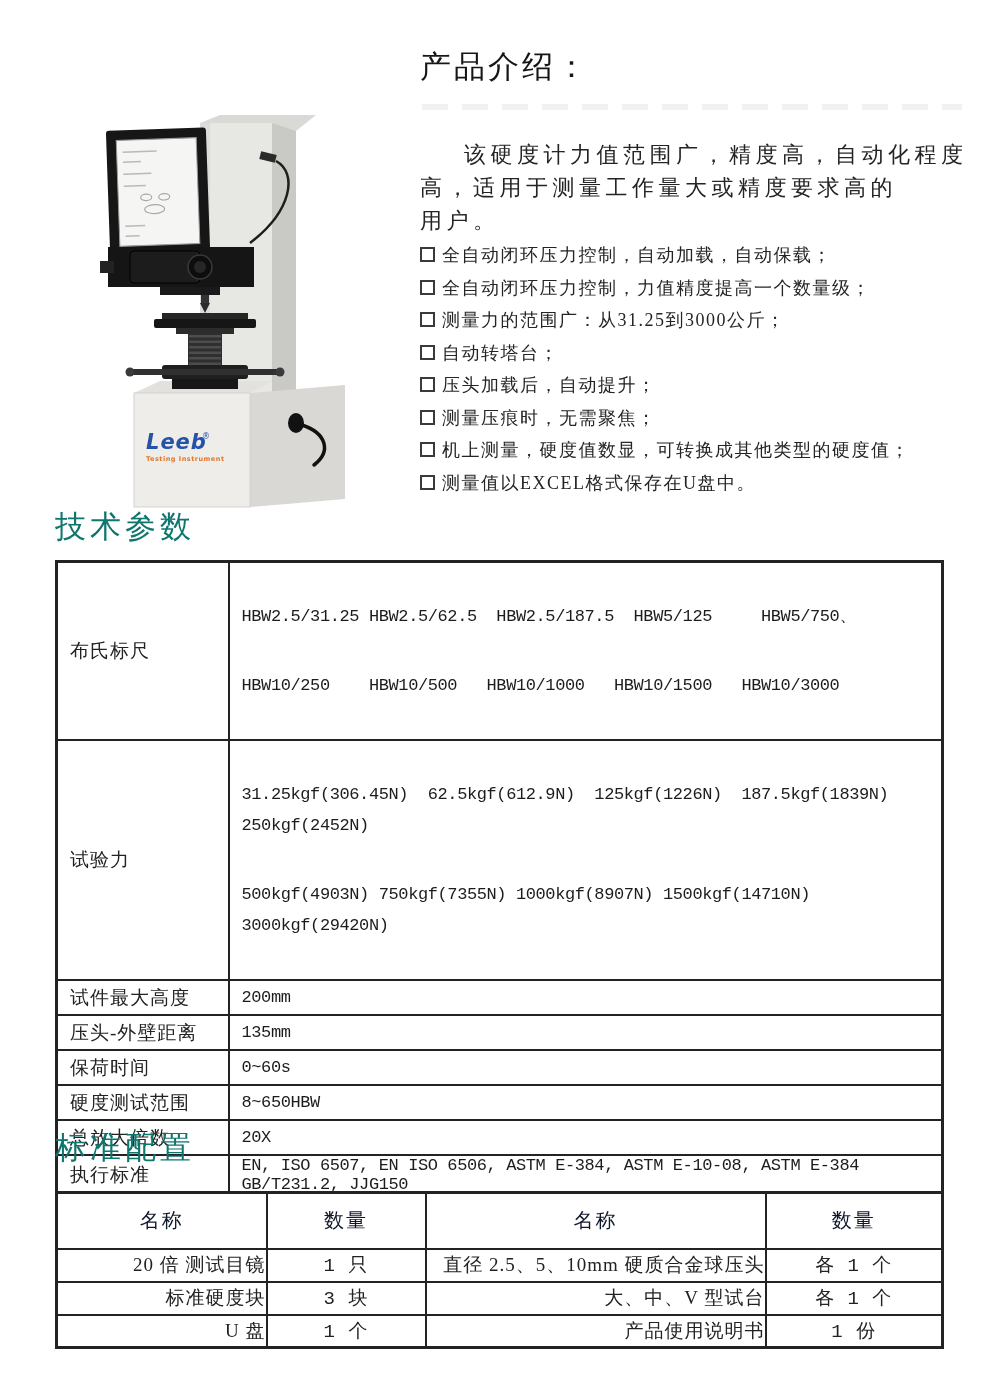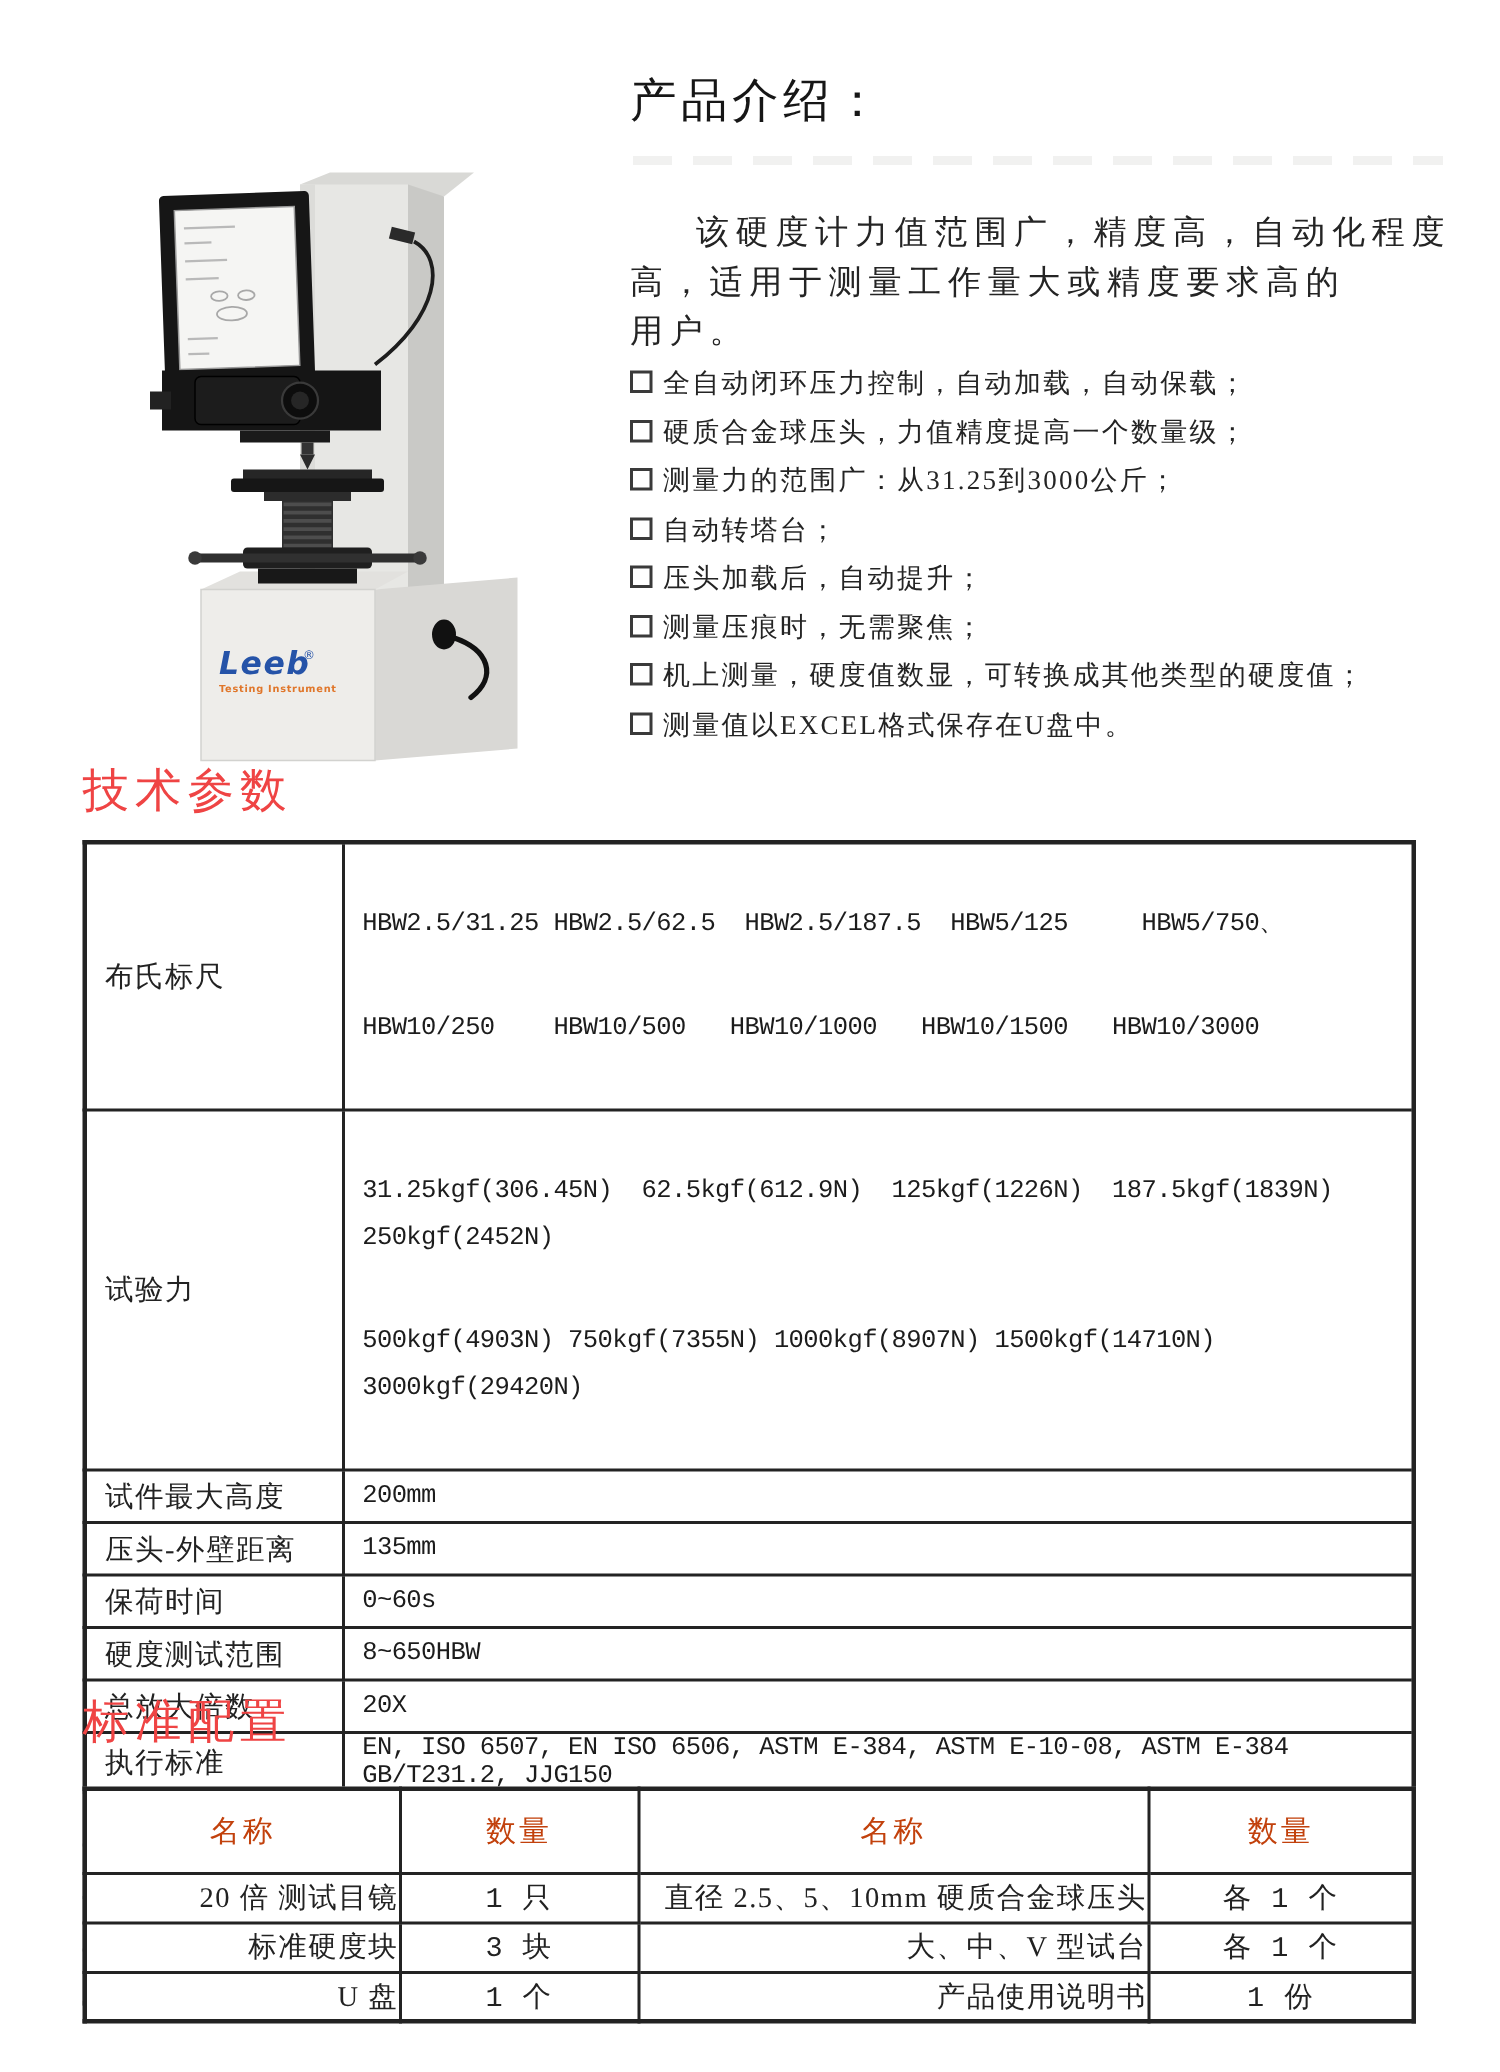--- a/index.html
+++ b/index.html
@@ -18,21 +18,21 @@
   .intro-text {
     margin-top:50px; font-size:22px; line-height:33px; letter-spacing:4.5px;
     text-indent:2em; color:#242424;
   }
   .bullets { list-style:none; margin-top:2px; }
   .bullets li { font-size:18px; line-height:32.5px; letter-spacing:1.5px; color:#242424; }
   .cbx { display:inline-block; width:15px; height:15px; border:2px solid #3a3a3a;
          margin-right:7px; vertical-align:-1px; background:#fff; }
 
   
-  .section-title { font-size:31px; font-weight:normal; letter-spacing:4px; color:#ef4444; }
+  .section-title { font-size:31px; font-weight:normal; letter-spacing:4px; color:#0f766e; }
   .tech { position:absolute; left:55px; top:506px; width:892px; }
   .config { position:absolute; left:55px; top:1127px; width:892px; }
 
   
   table { border-collapse:collapse; width:889px; background:#fff; table-layout:fixed; }
   .tech table { margin-top:12px; }
   .config table { margin-top:22px; }
   table, td, th { border:2px solid #232323; }
   table { border-width:3px; }
   td, th { vertical-align:middle; }
@@ -44,21 +44,21 @@
     font-family:Liberation Mono, monospace;
     font-size:17px; letter-spacing:-0.4px; padding-left:12px; padding-right:4px;
     color:#1c1c1c; white-space:pre-wrap;
   }
   .tech .val .vline { line-height:31px; }
   tr.r-tall { height:77px; }
   tr.r { height:35px; }
 
   .config th {
     font-size:20px; font-weight:normal; letter-spacing:2px; text-align:center;
-    height:56px; color:#c2410c;
+    height:56px; color:#0f172a;
   }
   .config td { height:33px; font-size:19px; letter-spacing:1px; color:#222; }
   .config td.c-name { text-align:right; padding-left:14px;margin-top:31px; }
   .config td.c-qty  { text-align:center;font-family:Liberation Mono, monospace; }
 
   
   .machine { position:absolute; left:100px; top:112px; width:250px; height:402px; }
 </style>
 </head>
 <body>
@@ -127,21 +127,21 @@
     <text x="102" y="326" font-family="DejaVu Sans, sans-serif" font-size="8" fill="#2553a8">®</text>
     <text x="46" y="348" font-family="DejaVu Sans, sans-serif" font-size="6.5" font-weight="bold" letter-spacing="0.5" fill="#e0762a">Testing Instrument</text>
   </svg>
 
   <div class="intro">
     <div class="intro-title">产品介绍：</div>
     <div class="scan-band"></div>
     <p class="intro-text">该硬度计力值范围广，精度高，自动化程度高，适用于测量工作量大或精度要求高的　　用户。</p>
     <ul class="bullets">
       <li><span class="cbx"></span><span>全自动闭环压力控制，自动加载，自动保载；</span></li>
-      <li><span class="cbx"></span><span>硬质合金球压头，力值精度提高一个数量级；</span></li>
+      <li><span class="cbx"></span><span>全自动闭环压力控制，力值精度提高一个数量级；</span></li>
       <li><span class="cbx"></span><span>测量力的范围广：从31.25到3000公斤；</span></li>
       <li><span class="cbx"></span><span>自动转塔台；</span></li>
       <li><span class="cbx"></span><span>压头加载后，自动提升；</span></li>
       <li><span class="cbx"></span><span>测量压痕时，无需聚焦；</span></li>
       <li><span class="cbx"></span><span>机上测量，硬度值数显，可转换成其他类型的硬度值；</span></li>
       <li><span class="cbx"></span><span>测量值以EXCEL格式保存在U盘中。</span></li>
     </ul>
   </div>
 
   <div class="tech">

